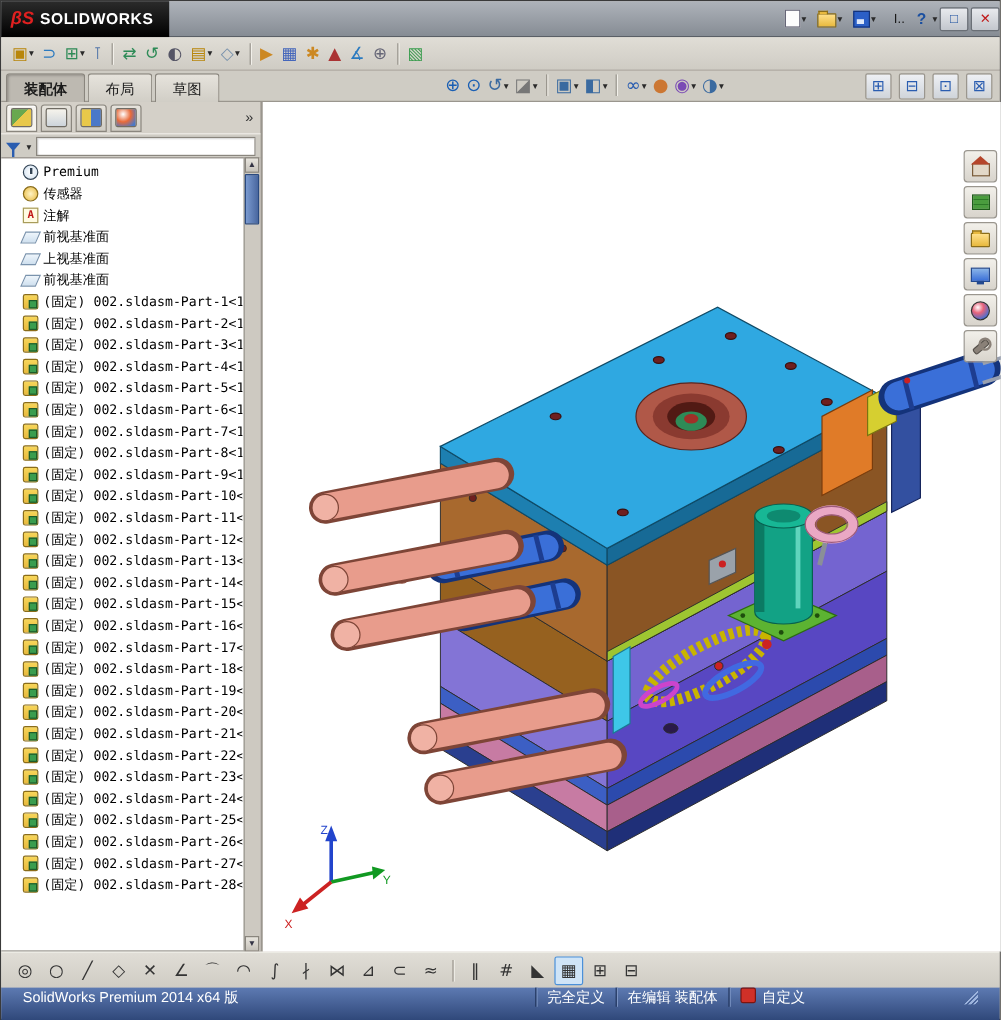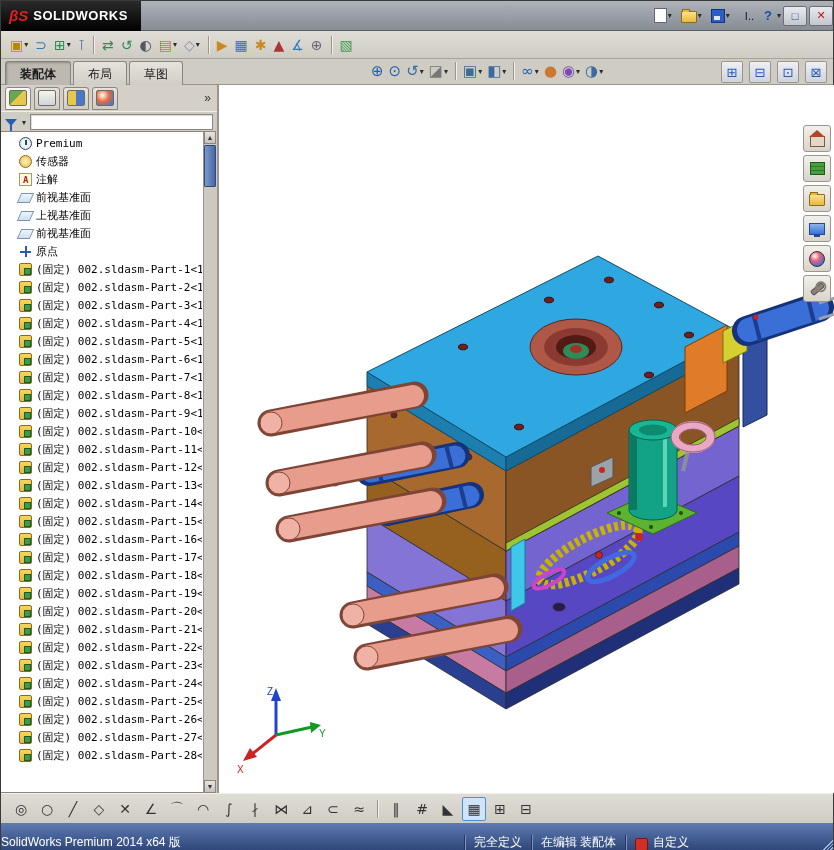--- a/index.html
+++ b/index.html
@@ -101,21 +101,21 @@
   .shape-wrench::after{content:"";position:absolute;right:-3px;top:-3px;width:7px;height:7px;border:2px solid #8a8178;border-radius:50%;background:transparent;}
 
   
   .sketchbar{position:absolute;left:0;top:792px;width:100%;height:30px;background:linear-gradient(#e0ddd6,#cfccc4);
     border-top:1px solid #f2f0ea;display:flex;align-items:center;padding-left:8px;box-sizing:border-box;gap:2px;}
   .skicon{display:inline-flex;align-items:center;justify-content:center;width:22px;height:22px;border-radius:2px;color:#333;font-size:14px;font-family:"DejaVu Sans",sans-serif;border:1px solid transparent;}
   .skicon.active{background:#cfe4f7;border:1px solid #4a90d9;}
 
   
   .statusbar{position:absolute;left:0;top:822px;width:100%;height:28px;box-sizing:border-box;
-    background:linear-gradient(#5d7ab2,#2e4678);color:#fff;font-size:12px;display:flex;align-items:flex-end;padding:0 0;}
+    background:linear-gradient(#5d7ab2,#2e4678);color:#fff;font-size:12px;display:flex;align-items:flex-start;padding:0 18px;}
   .ssep{width:1px;height:16px;background:#22365e;box-shadow:1px 0 0 #7b93c2;margin:0 9px;flex:0 0 auto;}
   .status-left{flex:0 0 auto;}
   .sspacer{flex:1;}
   .status-icon{width:11px;height:11px;background:#d03028;border:1px solid #7c140f;border-radius:2px;margin-right:5px;flex:0 0 auto;}
   .status-field{flex:0 0 auto;font-family:Liberation Serif, serif;}
   .status-tail{width:130px;flex:0 0 auto;}
   .grip{width:14px;height:14px;flex:0 0 auto;background:
     linear-gradient(135deg,transparent 0 60%,#9db4dd 60% 66%,transparent 66% 72%,#9db4dd 72% 78%,transparent 78% 84%,#9db4dd 84% 90%,transparent 90%);}
 </style>
 </head>
@@ -302,24 +302,20 @@
             <span class="ti ti-plane"></span>
             <span class="tlabel">前视基准面</span>
           </div>
           <div class="trow">
             <span class="ti ti-plane"></span>
             <span class="tlabel">上视基准面</span>
           </div>
           <div class="trow">
             <span class="ti ti-plane"></span>
             <span class="tlabel">前视基准面</span>
-          </div>
-          <div class="trow">
-            <span class="ti ti-origin"></span>
-            <span class="tlabel">原点</span>
           </div>
           <div class="trow">
             <span class="ti ti-part"></span>
             <span class="tlabel">(固定) 002.sldasm-Part-1&lt;1&gt;</span>
           </div>
           <div class="trow">
             <span class="ti ti-part"></span>
             <span class="tlabel">(固定) 002.sldasm-Part-2&lt;1&gt;</span>
           </div>
           <div class="trow">

